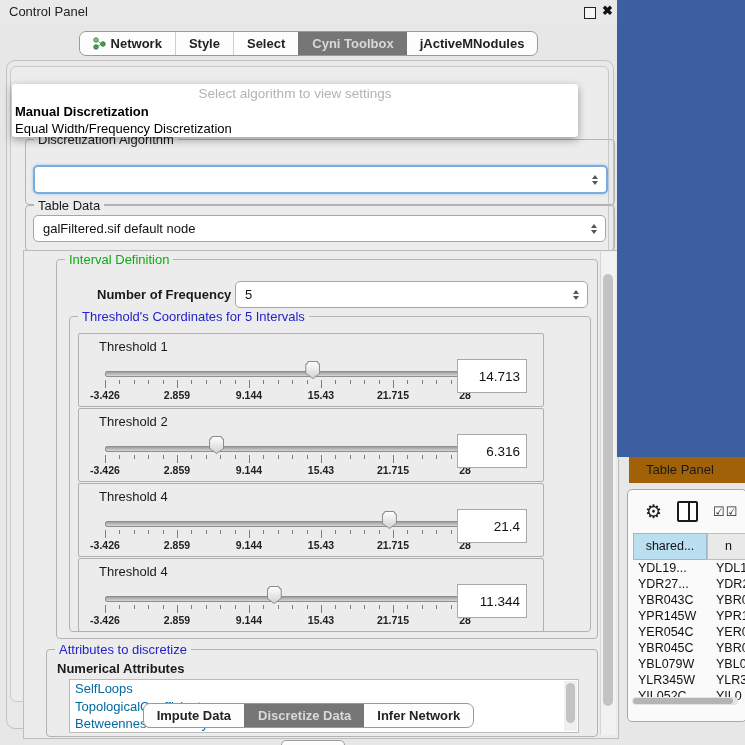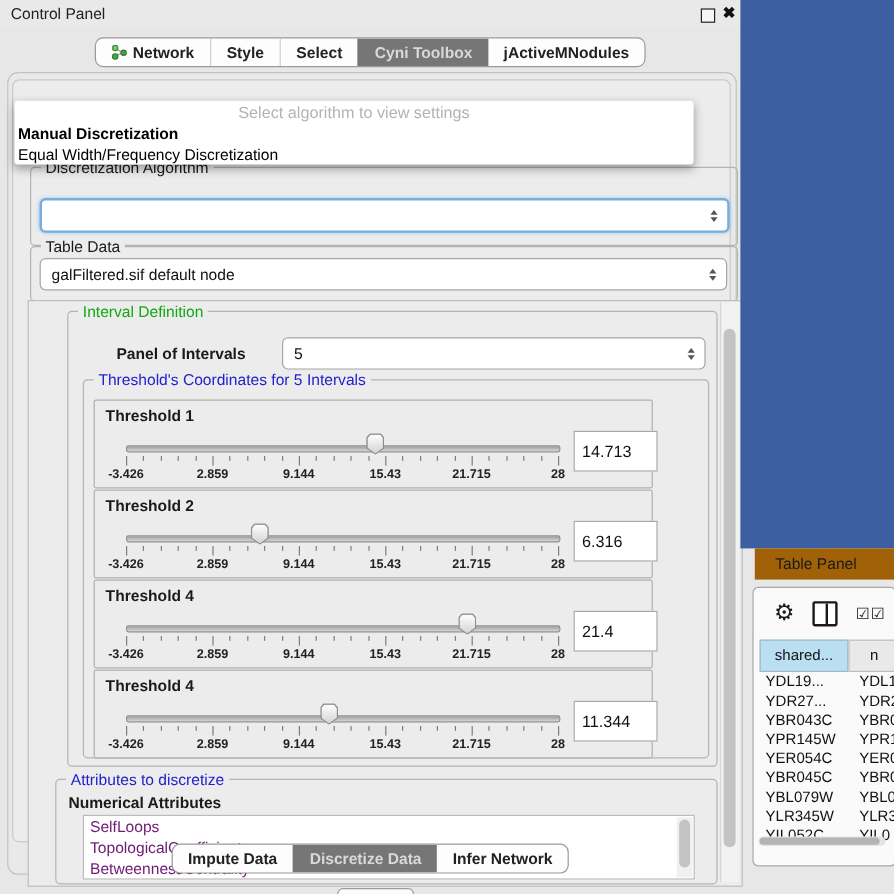--- a/index.html
+++ b/index.html
@@ -52,39 +52,39 @@
   #vscroll{left:576px;top:1px;width:15px;height:483px;background:#f2f2f2;border-left:1px solid #d5d5d5}
   #vscroll .thumb-v{position:absolute;left:2px;top:22px;width:10px;height:432px;background:#c3c3c3;border-radius:6px}
 
   #interval-group{left:32px;top:8px;width:540px;height:378px}
   #ni-label{left:40px;top:27px;font-weight:bold}
   #ni-combo{left:178px;top:21px;width:342px}
   #thresholds-group{left:12px;top:56px;width:520px;height:314px}
 
   .th-block{position:absolute;left:8px;width:464px;height:72px;background:#ececec;
             border:1px solid #b0b0b0;border-radius:2px}
-  .th-title{position:absolute;left:9px;top:5px;font-weight:bold}
+  .th-title{position:absolute;left:20px;top:5px;font-weight:normal}
   .track{position:absolute;left:26px;top:37px;width:360px;height:4px;border-radius:2px;
          background:linear-gradient(#9e9e9e,#d7d7d7);border:1px solid #8e8e8e}
   .thumb{position:absolute;top:27px;width:15px;height:18px;
          clip-path:polygon(50% 100%,0 70%,0 20%,20% 0,80% 0,100% 20%,100% 70%);background:#8d8d8d}
   .thumb i{position:absolute;inset:1px;clip-path:polygon(50% 100%,0 70%,0 20%,20% 0,80% 0,100% 20%,100% 70%);
            background:linear-gradient(#ffffff,#d2d2d2)}
   .ticks{position:absolute;left:26px;top:46px;width:360px;height:9px}
   .tick{position:absolute;top:0;width:1px;height:4px;background:#7d7d7d}
   .tick.major{height:8px}
   .scale-labels{position:absolute;left:0;top:55px;width:100%;height:13px}
   .scale-lab{position:absolute;transform:translateX(-50%);font-size:10.5px;font-weight:bold;color:#222;white-space:nowrap}
-  .val-box{position:absolute;left:399px;top:25px;width:56px;height:32px;background:#fff;border:1px solid #a8a8a8;
-           padding:0 6px;font-size:13.5px;font-family:"Liberation Sans",sans-serif;color:#111;box-sizing:content-box}
+  .val-box{position:absolute;left:378px;top:25px;width:56px;height:32px;background:#fff;border:1px solid #a8a8a8;
+           text-align:right;padding:0 6px;font-size:13.5px;font-family:"Liberation Sans",sans-serif;color:#111;box-sizing:content-box}
 
   #attr-group{left:22px;top:398px;width:550px;height:86px}
   #attr-heading{left:10px;top:11px;font-weight:bold}
   #attr-list{left:22px;top:29px;width:508px;height:52px;background:#fff;border:1px solid #bbb;overflow:hidden}
-  .attr-item{padding-left:5px;line-height:17.5px;color:#701a75}
+  .attr-item{padding-left:5px;line-height:17.5px;color:#0369a1}
   #attr-vscroll{position:absolute;right:1px;top:1px;width:13px;height:50px;background:#f0f0f0}
   #attr-vscroll .thumb-v{position:absolute;left:2px;top:2px;width:9px;height:40px;background:#c3c3c3;border-radius:5px}
 
   #apply-btn{left:270px;top:673px;width:62px;height:22px;background:linear-gradient(#ffffff,#e8e8e8);
              border:1px solid #9d9d9d;border-radius:5px;text-align:center;line-height:21px;color:#111}
 
   #bottom-tabs{left:0;top:703px;width:617px;display:flex;justify-content:center}
 
   
   #net-frame{left:617px;top:0;width:128px;height:457px;background:#3b5fa0}
@@ -168,21 +168,21 @@
       <span class="stepper">
           <i class="arr-up"></i>
           <i class="arr-dn"></i>
         </span>
     </div>
 
     <div class="abs" id="scrollpane">
 
       <div class="groupbox" id="interval-group">
         <span class="gb-label gb-green">Interval Definition</span>
-        <span class="abs" id="ni-label">Panel of Intervals</span>
+        <span class="abs" id="ni-label">Number of Frequency</span>
         <div class="combo" id="ni-combo">
           <span>5</span>
           <span class="stepper">
               <i class="arr-up"></i>
               <i class="arr-dn"></i>
             </span>
         </div>
 
         <div class="groupbox" id="thresholds-group">
           <span class="gb-label gb-blue">Threshold's Coordinates for 5 Intervals</span>

